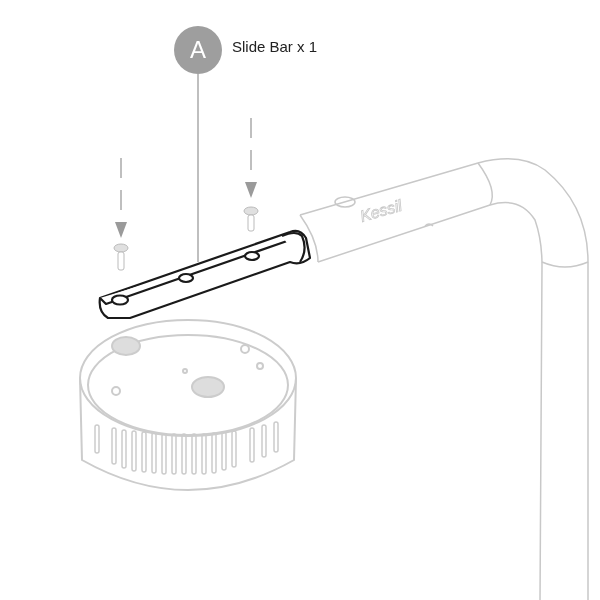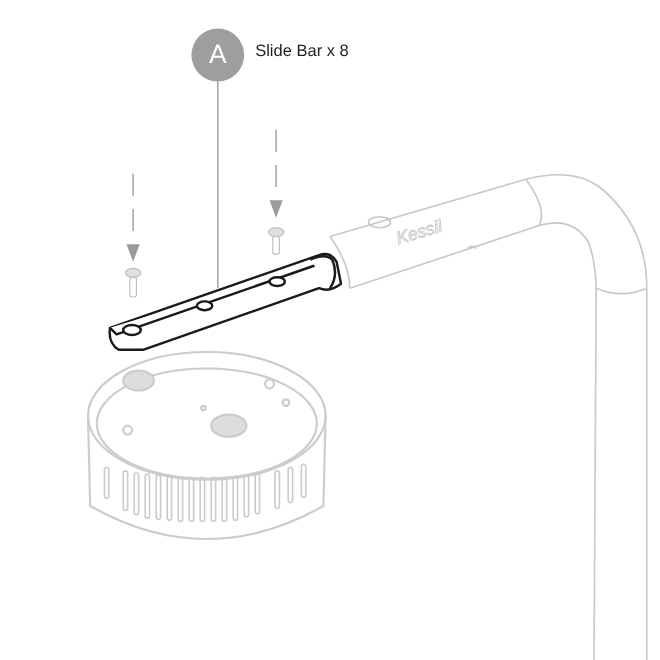--- a/index.html
+++ b/index.html
@@ -78,14 +78,14 @@
     <g>
       <line x1="251" y1="118" x2="251" y2="138" stroke="#aaa" stroke-width="1.5"></line>
       <line x1="251" y1="150" x2="251" y2="170" stroke="#aaa" stroke-width="1.5"></line>
       <polygon points="245,182 257,182 251,198" fill="#9a9a9a"></polygon>
       <ellipse cx="251" cy="211" rx="7" ry="4" fill="#e0e0e0" stroke="#bbb"></ellipse>
       <rect x="248" y="215" width="6" height="16" rx="2" fill="#fff" stroke="#bbb"></rect>
     </g>
   </svg>
 
   <div class="callout-badge">A</div>
-  <div class="callout-label">Slide Bar x 8</div>
+  <div class="callout-label">Slide Bar x 1</div>
 </div>
 
 </body></html>

